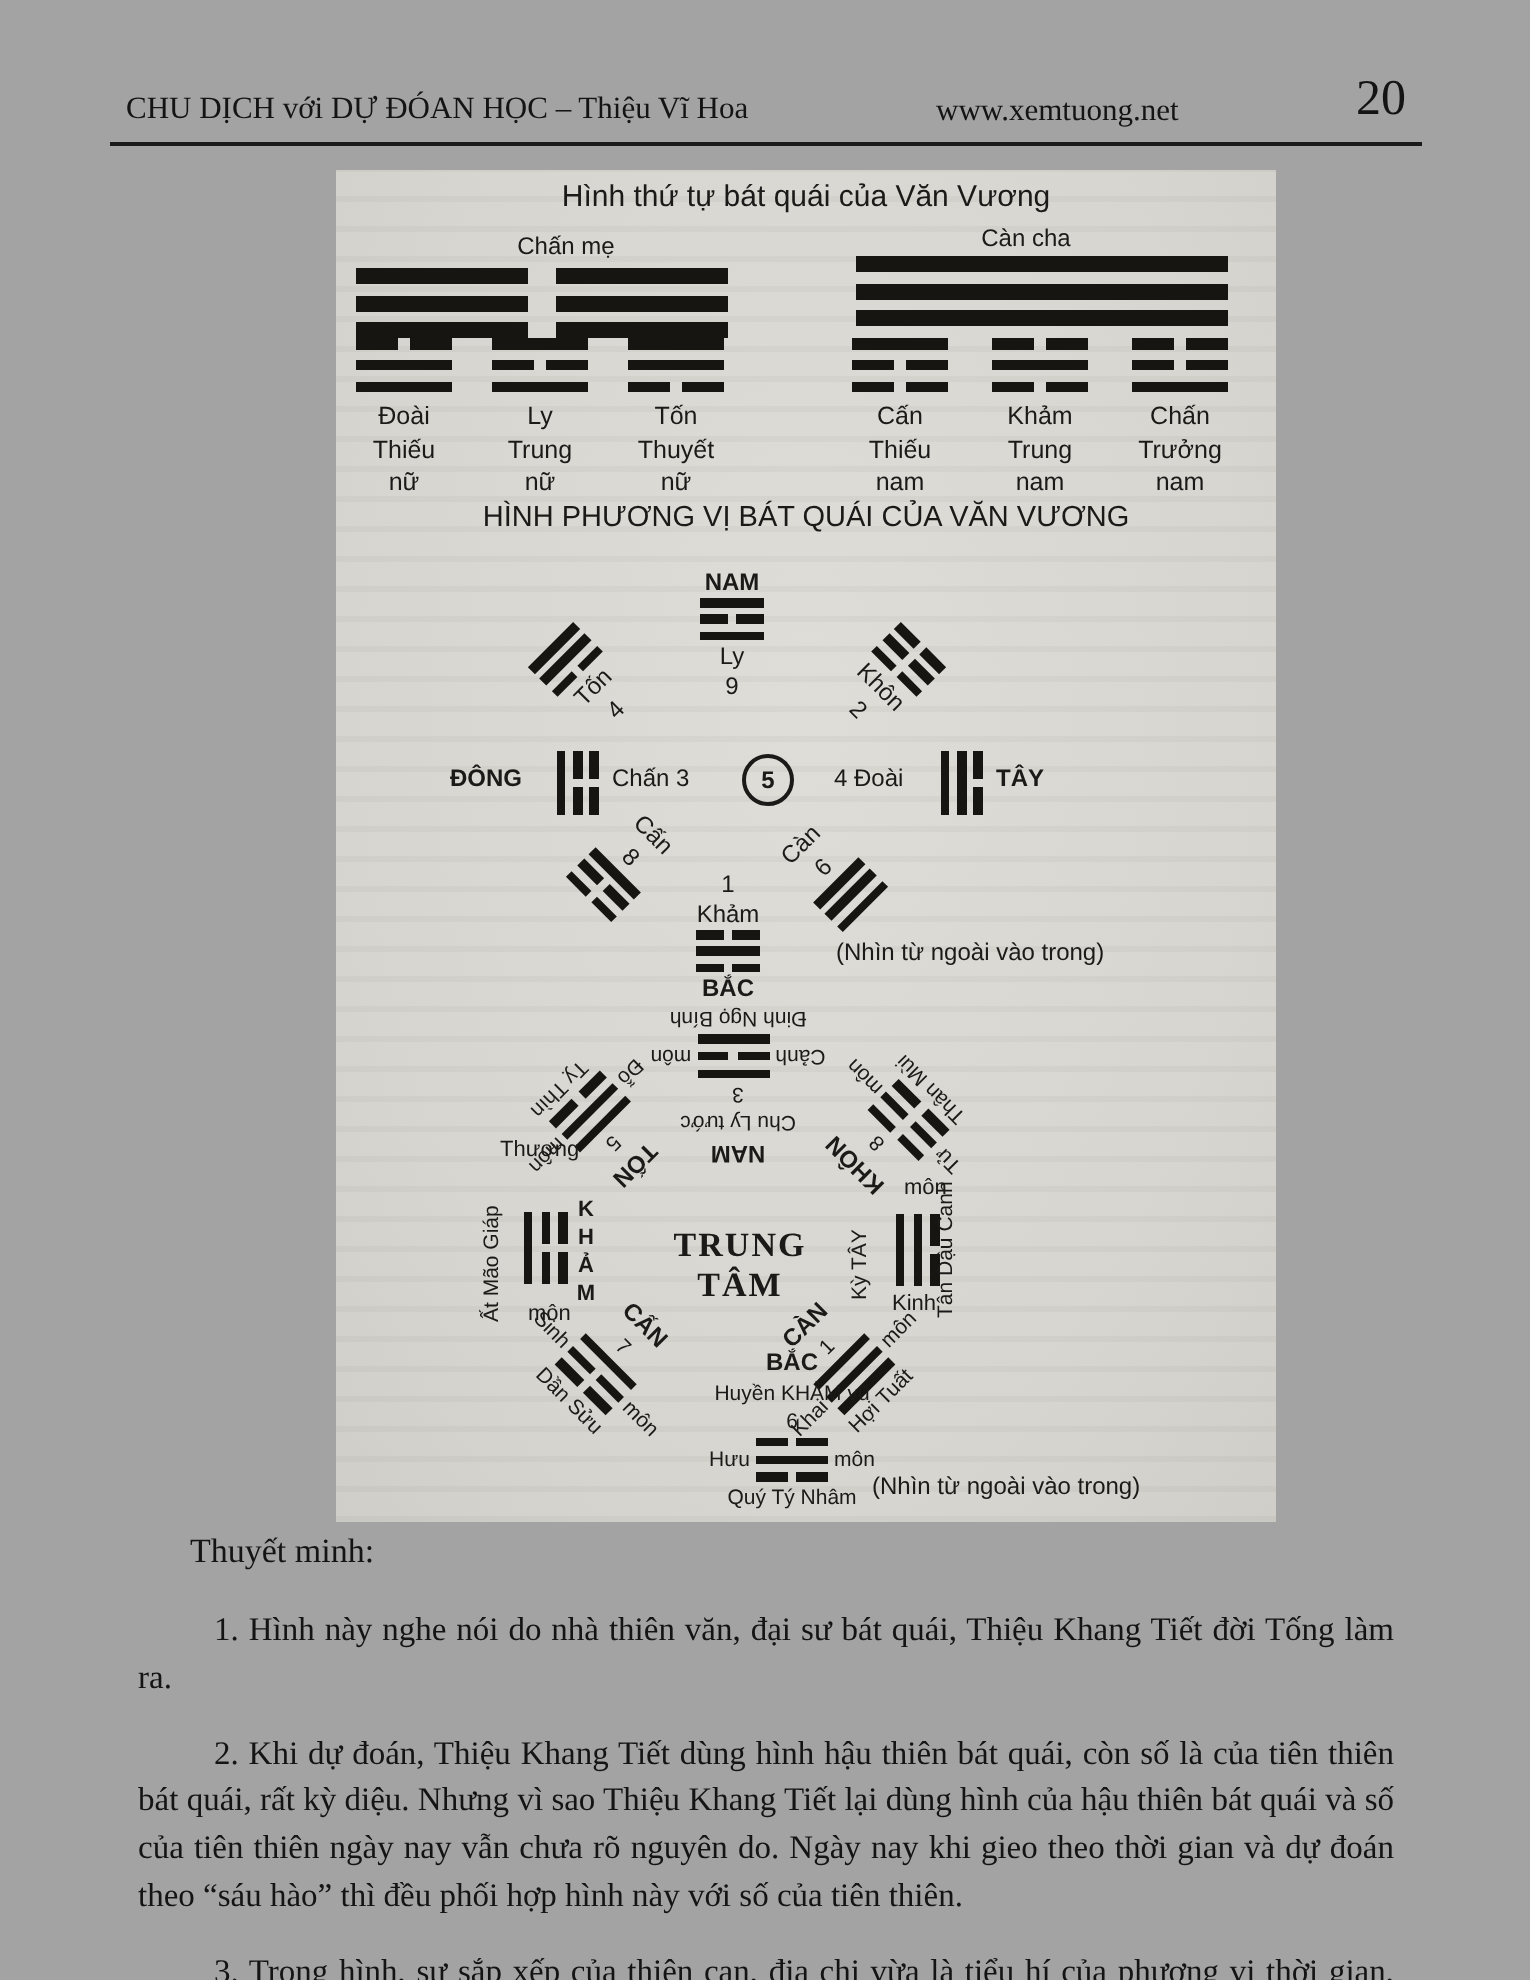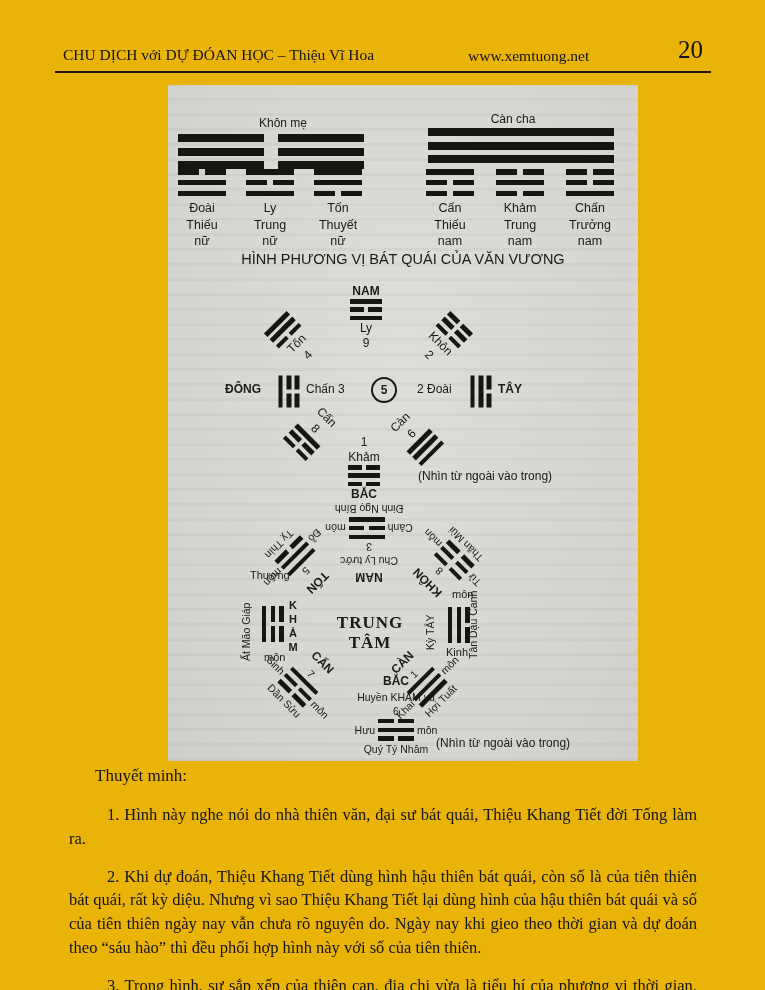--- a/index.html
+++ b/index.html
@@ -1,16 +1,16 @@
 <!DOCTYPE html>
 <html><head>
 <meta charset="utf-8">
 <style>
   html,body{margin:0;padding:0;background:#f2f2f2}
-  .page{position:relative;width:765px;height:990px;background:#eab308;overflow:hidden;
+  .page{position:relative;width:765px;height:990px;background:#a3a3a3;overflow:hidden;
         font-family:"Liberation Serif",serif;color:#141414}
   .abs{position:absolute}
   .c{text-align:center}
   .bold{font-weight:400}
   
   #scan{position:absolute;left:168px;top:85px;width:470px;height:676px;
         background:radial-gradient(ellipse at 50% 40%,#deddd7 0%,#d6d5cf 70%,#cfcec8 100%);
         color:#1b1a18;font-family:"Liberation Sans",sans-serif}
   #scan::before{content:"";position:absolute;inset:0;pointer-events:none;
         background:repeating-linear-gradient(0deg, rgba(95,92,82,.055) 0 3px, rgba(0,0,0,0) 3px 15px);
@@ -45,21 +45,22 @@
 
 <div class="page">
 
   <div class="abs" style="left:63px;top:46px;font-size:15.5px">CHU DỊCH với DỰ ĐÓAN HỌC – Thiệu Vĩ Hoa</div>
   <div class="abs" style="left:468px;top:47px;font-size:15.5px;">www.xemtuong.net</div>
   <div class="abs bold" style="left:678px;top:36px;font-size:25px">20</div>
   <div class="abs" style="left:55px;top:71px;width:656px;border-top:2px solid #1a1a1a"></div>
 
   <div id="scan">
 
-    <div class="abs c rowlbl" style="left:75px;top:31px;width:80px">Khôn mẹ</div>
+    <div class="abs bold c" style="left:0;top:5px;width:100%;font-size:15px">Hình thứ tự bát quái của Văn Vương</div>
+    <div class="abs c rowlbl" style="left:75px;top:31px;width:80px">Chấn mẹ</div>
     <div class="abs c rowlbl" style="left:300px;top:27px;width:90px">Càn cha</div>
 
     <div class="abs tg tg-lg" style="left:10px;top:49px">
         <div class="ln ln-b">
           <div class="bar"></div>
           <div class="bar"></div>
         </div>
         <div class="ln ln-b">
           <div class="bar"></div>
           <div class="bar"></div>
@@ -252,21 +253,21 @@
         <div class="ln ln-b">
           <div class="bar"></div>
           <div class="bar"></div>
         </div>
         <div class="ln ln-s">
           <div class="bar"></div>
         </div>
       </div>
     <div class="abs rowlbl" style="left:138px;top:297px">Chấn 3</div>
     <div class="abs circle5" style="left:203px;top:292px">5</div>
-    <div class="abs rowlbl" style="left:249px;top:297px">2 Đoài</div>
+    <div class="abs rowlbl" style="left:249px;top:297px">4 Đoài</div>
     <div class="abs tg tg-xs r90" style="left:297px;top:296px">
         <div class="ln ln-b">
           <div class="bar"></div>
           <div class="bar"></div>
         </div>
         <div class="ln ln-s">
           <div class="bar"></div>
         </div>
         <div class="ln ln-s">
           <div class="bar"></div>

